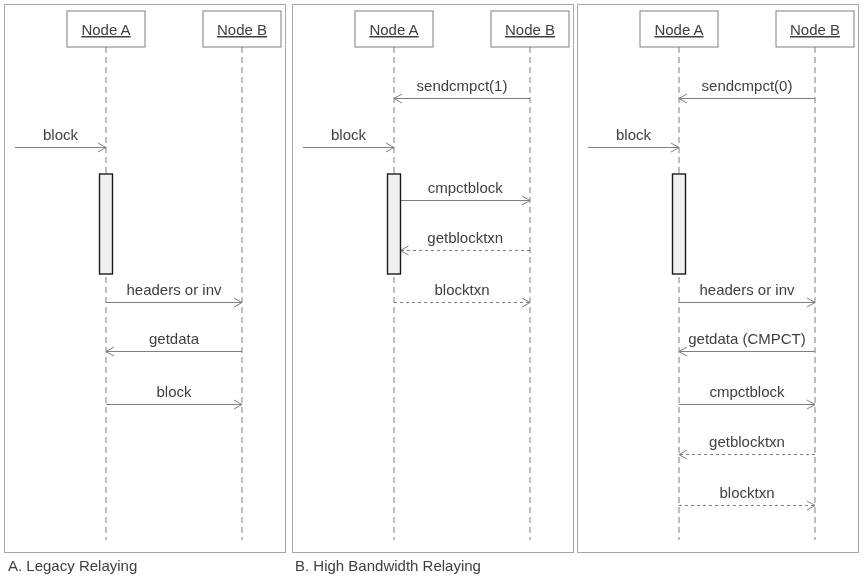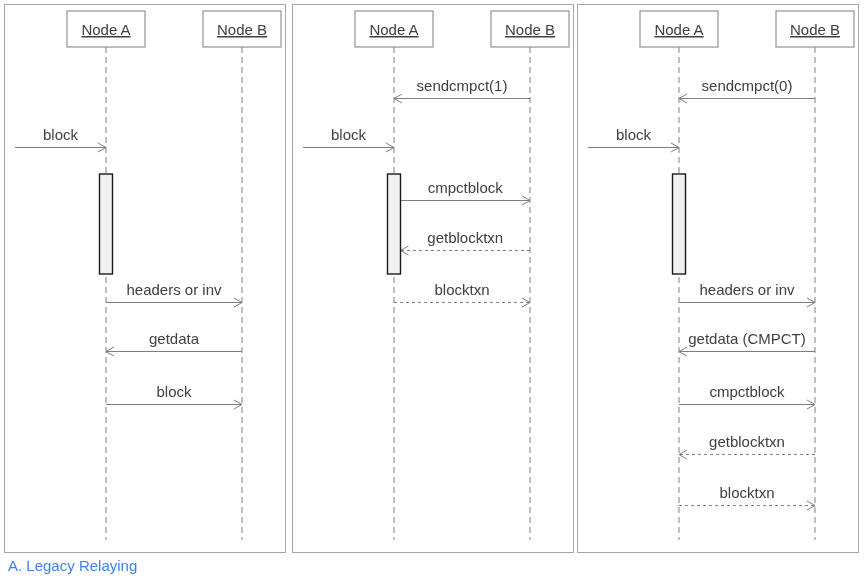--- a/index.html
+++ b/index.html
@@ -22,21 +22,21 @@
     height: 549px;
     border: 1px solid #a6a6a6;
     box-sizing: border-box;
     background: #ffffff;
   }
   .panel svg { display: block; }
   .caption {
     position: absolute;
     top: 557px;
     font-size: 15px;
-    color: #3b82f6;
+    color: #404040;
     white-space: nowrap;
   }
 </style>
 </head>
 <body>
 
 <div class="stage">
   <div class="panel" style="left:4px">
       <svg width="280" height="547">
         <line x1="101" y1="42" x2="101" y2="535" stroke="#7f7f7f" stroke-width="1" stroke-dasharray="6 4"></line>
@@ -113,13 +113,14 @@
         <text x="169" y="493" text-anchor="middle" font-size="15" fill="#404040">blocktxn</text>
         <rect x="94.5" y="169" width="13" height="100" fill="#f0f0f0" stroke="#1a1a1a" stroke-width="1.4"></rect>
         <rect x="62" y="6" width="78" height="36" fill="#ffffff" stroke="#7f7f7f" stroke-width="1"></rect>
         <text x="101" y="30" text-anchor="middle" font-size="15" fill="#404040" text-decoration="underline">Node A</text>
         <rect x="198" y="6" width="78" height="36" fill="#ffffff" stroke="#7f7f7f" stroke-width="1"></rect>
         <text x="237" y="30" text-anchor="middle" font-size="15" fill="#404040" text-decoration="underline">Node B</text>
       </svg>
     </div>
 
   <div class="caption" style="left:8px">A. Legacy Relaying</div>
+  <div class="caption" style="left:295px">B. High Bandwidth Relaying</div>
 </div>
 
 </body></html>

